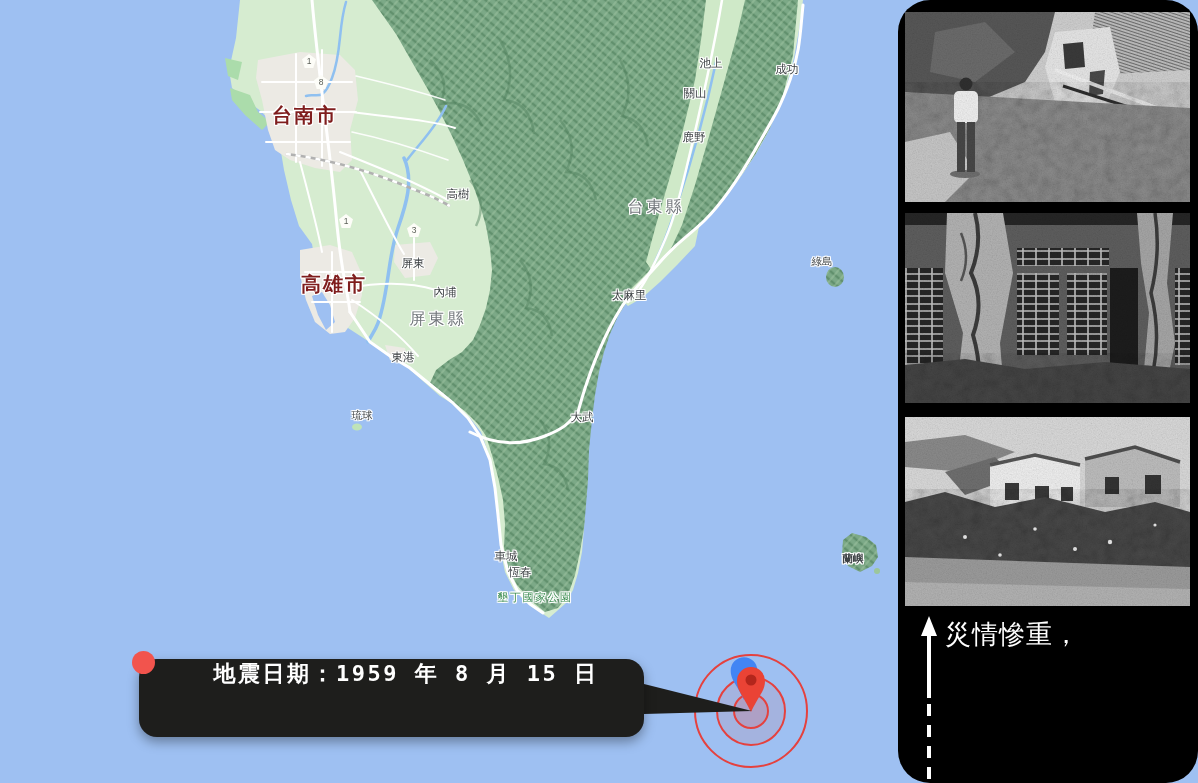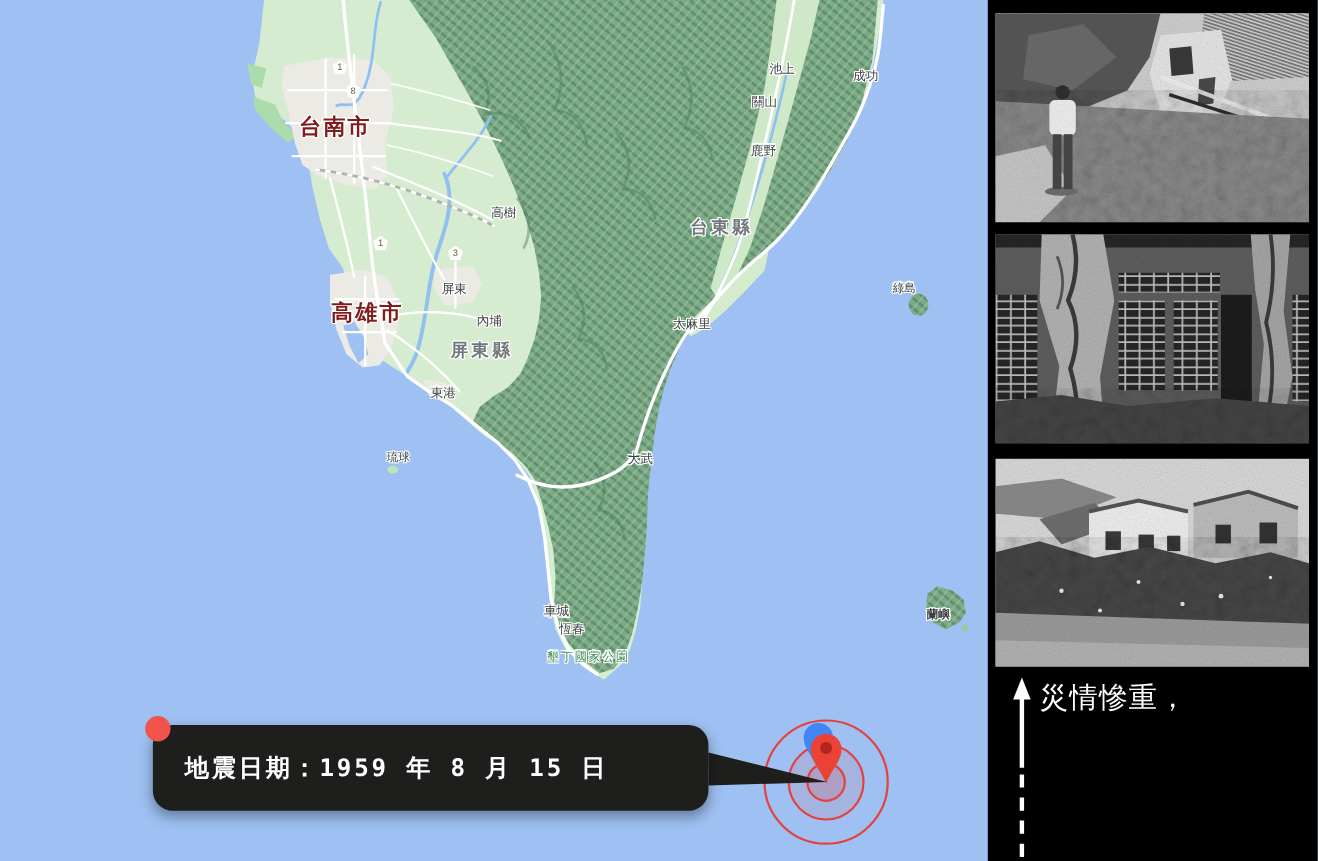--- a/index.html
+++ b/index.html
@@ -5,42 +5,42 @@
   html,body{margin:0;padding:0;background:#000;}
   .stage{position:relative;width:1198px;height:783px;overflow:hidden;
          font-family:"Liberation Sans",sans-serif;background:#9ec0f2;}
   
   .map-area{position:absolute;left:0;top:0;width:898px;height:783px;}
   .map-area svg{display:block;}
   .map-label{position:absolute;transform:translate(-50%,-50%);white-space:nowrap;
     text-shadow:1px 0 0 #fff,-1px 0 0 #fff,0 1px 0 #fff,0 -1px 0 #fff,
                 1px 1px 0 #fff,-1px -1px 0 #fff,1px -1px 0 #fff,-1px 1px 0 #fff;}
   .lbl-city{font-size:20px;font-weight:bold;color:#7f1d1d;letter-spacing:2px;}
-  .lbl-county{font-size:16px;font-weight:bold;color:#72777b;letter-spacing:3px;}
+  .lbl-county{font-size:16px;font-weight:normal;color:#72777b;letter-spacing:3px;}
   .lbl-town{font-size:11.5px;color:#3c4043;}
   .lbl-island{font-size:10.5px;color:#3c4043;}
   .lbl-park{font-size:11px;color:#3e8e53;letter-spacing:1.5px;}
   .shield{position:absolute;transform:translate(-50%,-50%);width:14px;height:14px;
     background:#fdfdf8;clip-path:polygon(50% 0%,100% 38%,81% 100%,19% 100%,0% 38%);
     display:flex;align-items:center;justify-content:center;
     font-size:8.5px;color:#5b5f57;filter:drop-shadow(0 0 1px #8a9180);}
   
   .epicenter{position:absolute;left:691px;top:651px;width:120px;height:132px;}
   
   .callout-box{position:absolute;left:139px;top:659px;width:505px;height:78px;
     background:#1e1e1c;border-radius:18px;box-shadow:0 5px 12px rgba(0,0,0,.35);
-    display:flex;flex-direction:column;justify-content:center;gap:14px;
+    display:flex;justify-content:center;gap:14px;
     padding-left:29px;box-sizing:border-box;z-index:5;}
   .callout-box .line{color:#fff;font-family:"DejaVu Sans Mono",monospace;
     font-weight:bold;font-size:22px;letter-spacing:2.5px;}
   .callout-dot{position:absolute;left:132px;top:651px;width:23px;height:23px;
     border-radius:50%;background:#f2544d;z-index:6;}
   .callout-tail{position:absolute;left:640px;top:676px;z-index:4;}
   
-  .right-panel{position:absolute;left:898px;top:0;width:300px;height:783px;background:#000;}
+  .right-panel{position:absolute;left:898px;top:0;width:300px;height:783px;background:#000;border-radius:32px;}
   .photo{position:absolute;left:7px;width:285px;background:#777;}
   .photo svg{display:block;}
   .caption-arrow{position:absolute;left:18px;top:612px;}
   .caption-text{position:absolute;left:47px;top:615px;color:#fff;
     font-size:26px;line-height:38px;letter-spacing:1px;}
 </style>
 </head>
 <body>
 
 <div class="stage">

